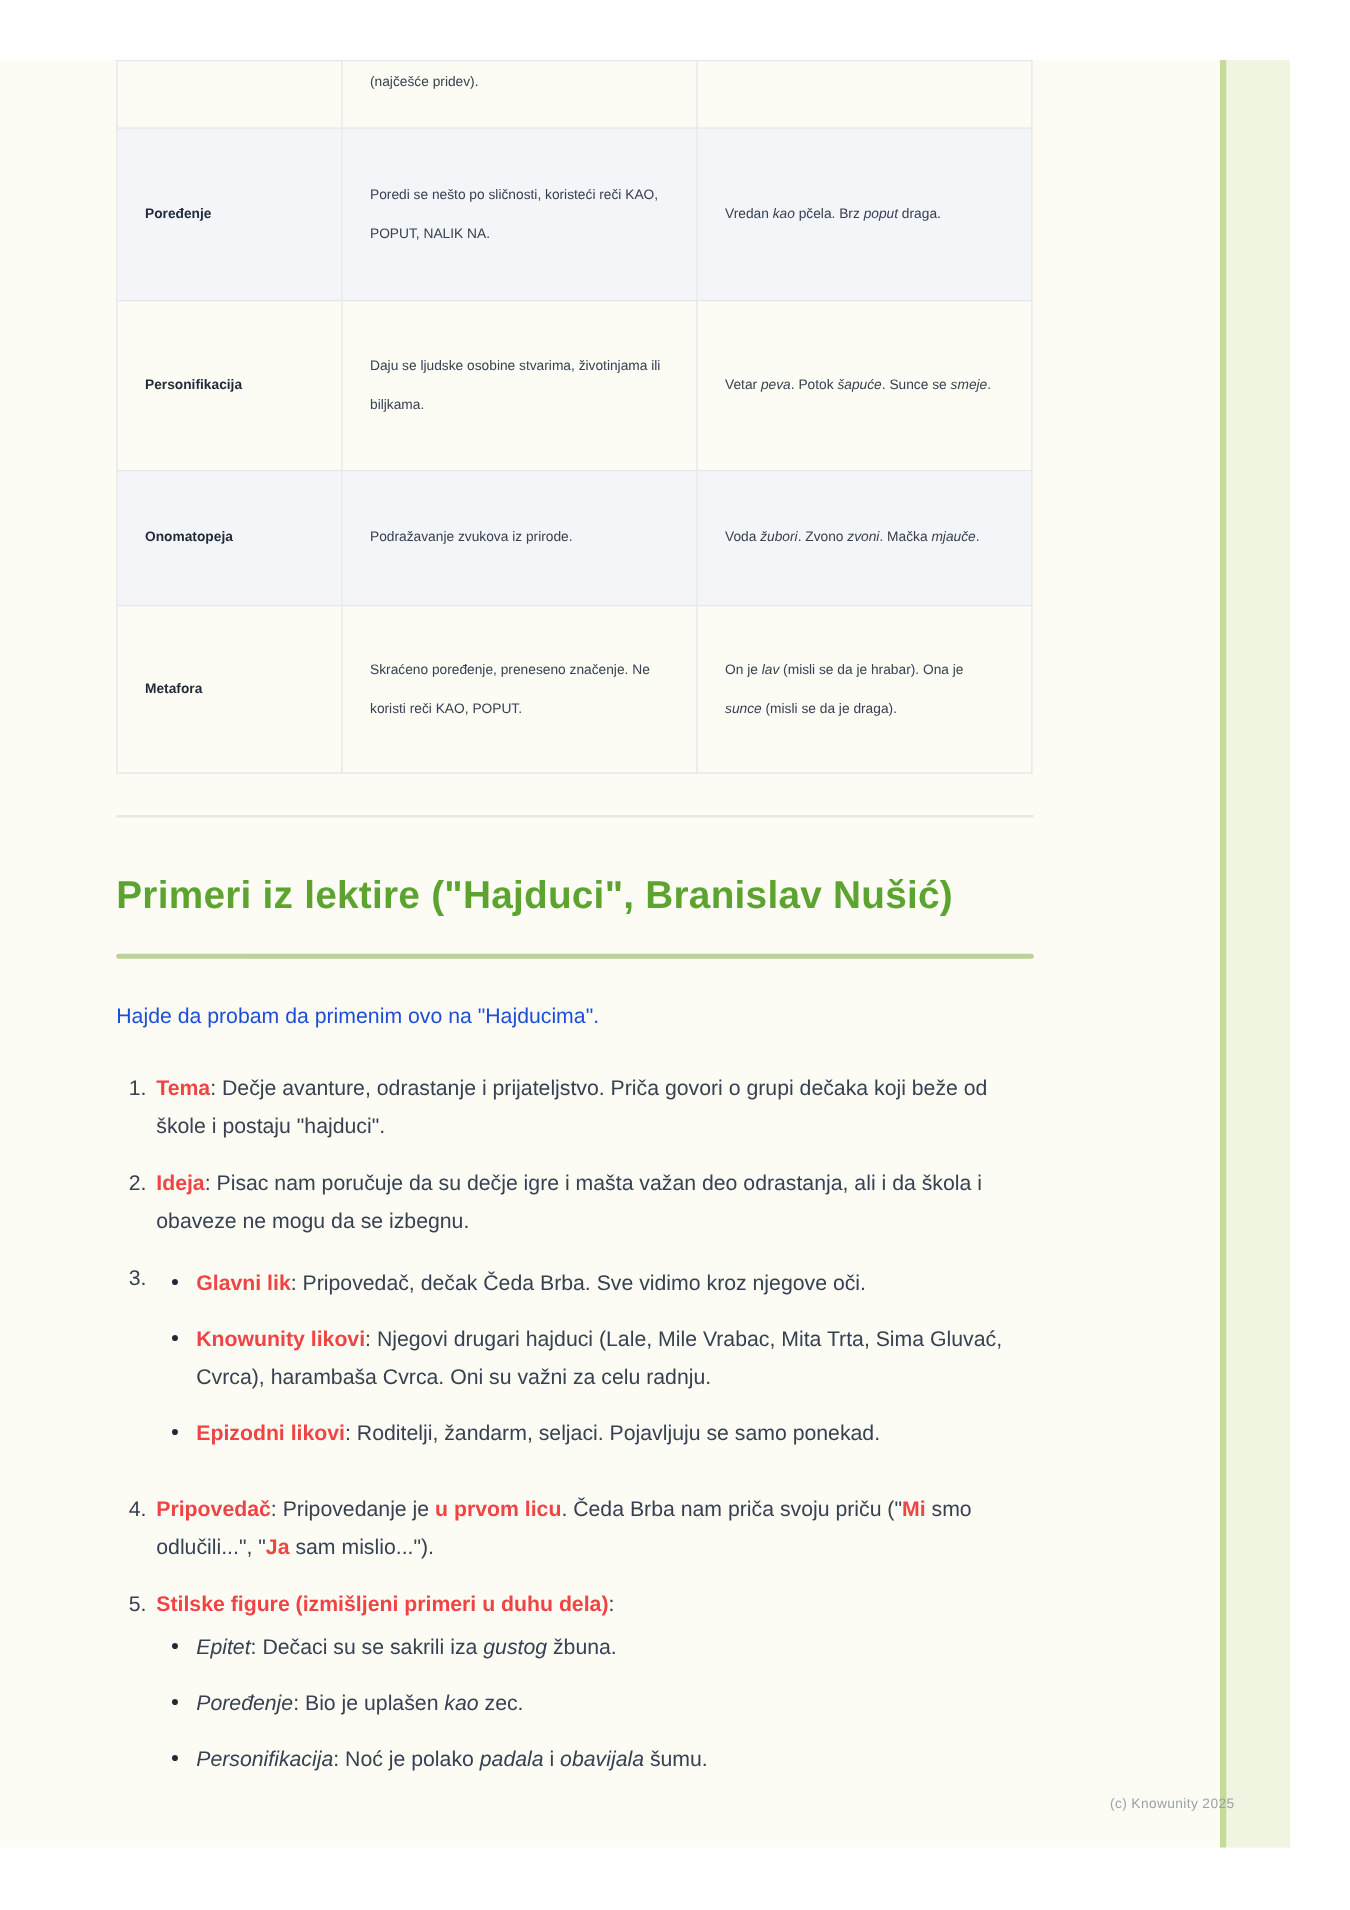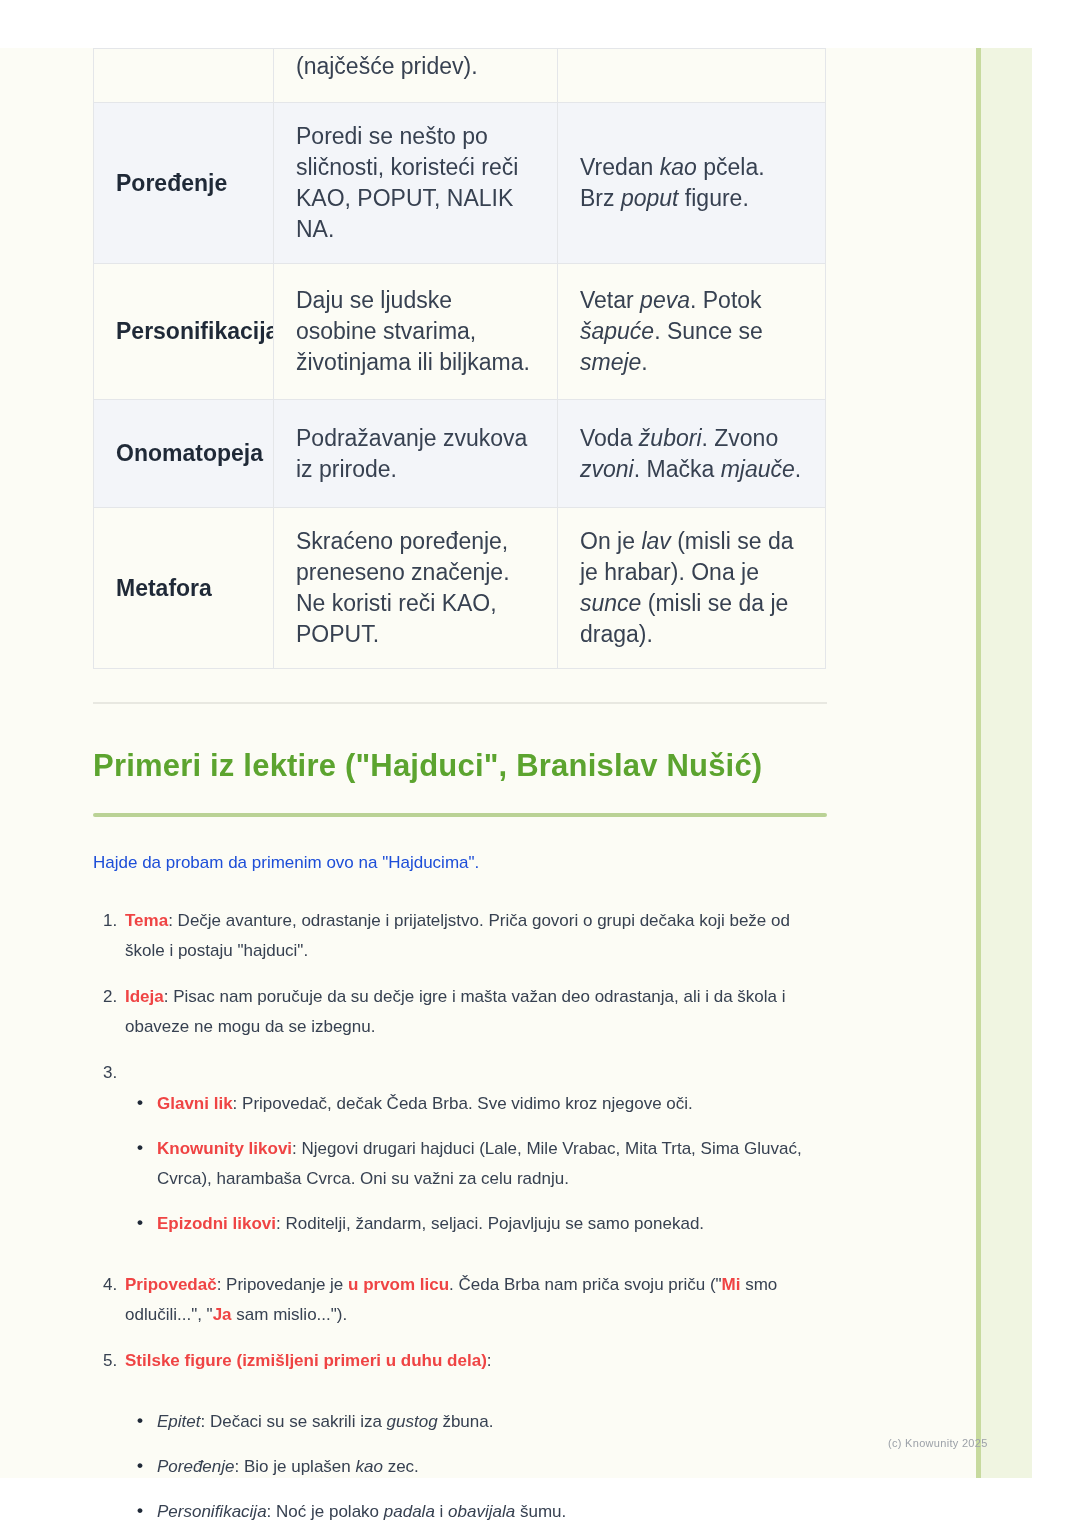--- a/index.html
+++ b/index.html
@@ -16,21 +16,21 @@
   .side-bar {
     position:absolute; left:976px; top:48px; width:56px; height:1430px;
     background:#f0f5e1; border-left:5px solid #c7da9e; box-sizing:border-box;
     z-index:1;
   }
   .content { position:absolute; left:93px; top:0; width:734px; }
 
   
   table.figures {
     width:732px; border-collapse:collapse; table-layout:fixed;
-    font-size:23px; line-height:31px; color:#374151;border-radius:23px;
+    font-size:11px; line-height:31px; color:#374151;border-radius:23px;
   }
   table.figures td {
     border:1px solid #e4e6e9; padding:18px 22px; vertical-align:middle;
     overflow:hidden;
   }
   table.figures td.term { font-weight:700; color:#1f2937; }
   tr.striped td { background:#f3f5f9; }
   tr.row-cut { height:54px; }
   tr.row-cut td { vertical-align:top; padding-top:2px; padding-bottom:2px; }
   tr.h138 { height:138px; } tr.h136 { height:136px; }
@@ -48,21 +48,21 @@
   p.intro { margin:33px 0 0 0; font-size:17px; line-height:26px; color:#1d4ed8; }
 
   
   ol.analysis { list-style:none; margin:30px 0 0 0; padding:0 0 0 10px; }
   ol.analysis > li {
     display:flex; margin-bottom:16px;
     font-size:17px; line-height:30px; color:#374151;
   }
   ol.analysis .num { flex:0 0 22px; }
   ol.analysis .li-body { flex:1; min-width:0; }
-  ul.sub { list-style:none; margin:31px 0 4px 0; padding:0 0 0 12px; }
+  ul.sub { list-style:none; margin:4px 0 4px 0; padding:0 0 0 12px; }
   ul.sub > li { position:relative; padding-left:20px; margin-bottom:15px; }
   ul.sub > li::before {
     content:"\2022"; position:absolute; left:0; top:-1px;
     color:#1f2937; font-weight:700;
   }
 
   .watermark {
     position:absolute; left:888px; top:1437px; z-index:2;
     font-size:11px; color:#9ca1a8; letter-spacing:0.3px;
   }
@@ -82,21 +82,21 @@
           </colgroup>
         <tbody>
           <tr class="row-cut">
             <td class="term"></td>
             <td>(najčešće pridev).</td>
             <td></td>
           </tr>
           <tr class="striped h138">
             <td class="term">Poređenje</td>
             <td>Poredi se nešto po sličnosti, koristeći reči KAO, POPUT, NALIK NA.</td>
-            <td><span>Vredan </span><em>kao</em><span> pčela. Brz </span><em>poput</em><span> figure.</span></td>
+            <td><span>Vredan </span><em>kao</em><span> pčela. Brz </span><em>poput</em><span> draga.</span></td>
           </tr>
           <tr class="h136">
             <td class="term">Personifikacija</td>
             <td>Daju se ljudske osobine stvarima, životinjama ili biljkama.</td>
             <td><span>Vetar </span><em>peva</em><span>. Potok </span><em>šapuće</em><span>. Sunce se </span><em>smeje</em><span>.</span></td>
           </tr>
           <tr class="striped h108">
             <td class="term">Onomatopeja</td>
             <td>Podražavanje zvukova iz prirode.</td>
             <td><span>Voda </span><em>žubori</em><span>. Zvono </span><em>zvoni</em><span>. Mačka </span><em>mjauče</em><span>.</span></td>

